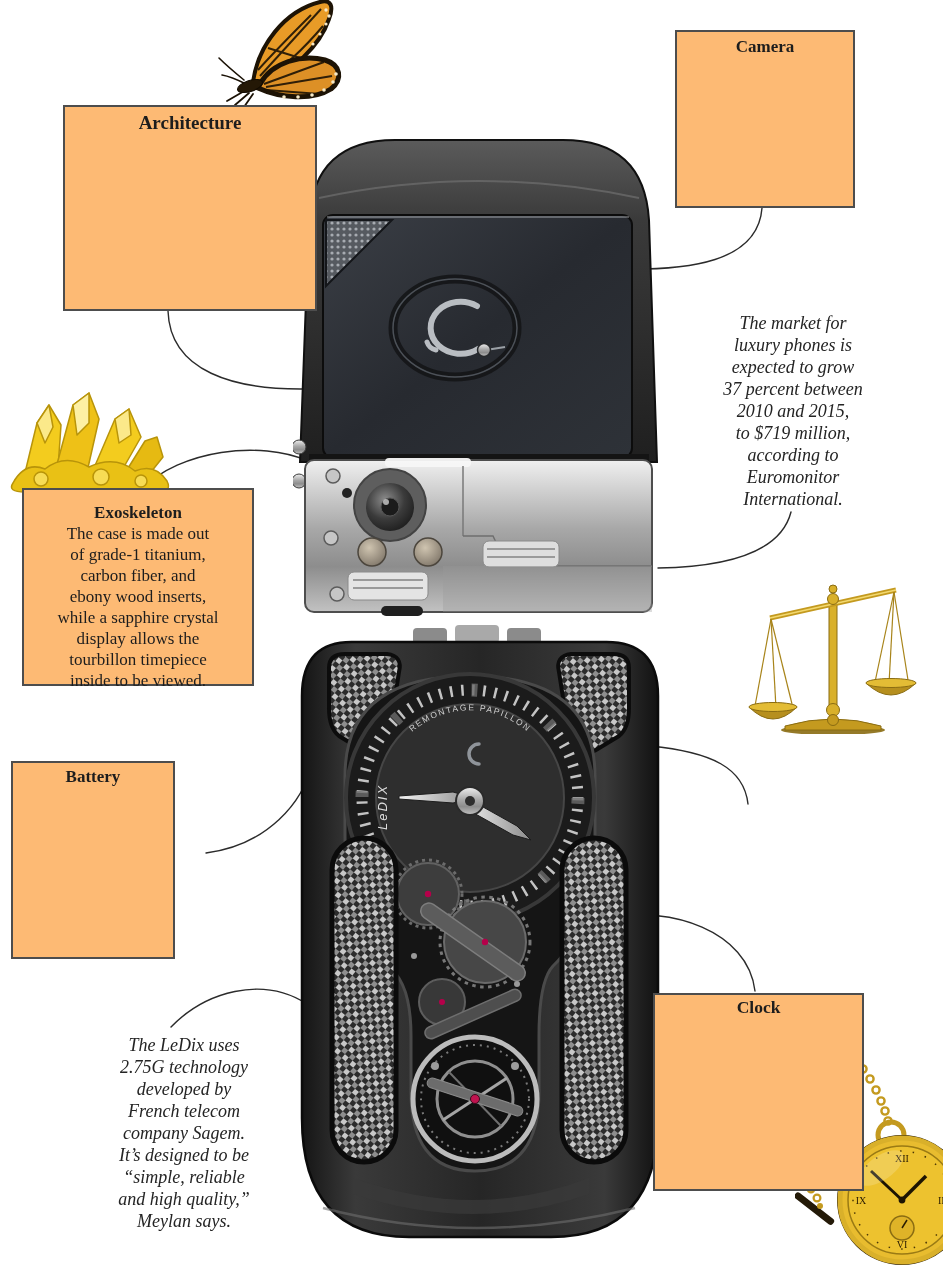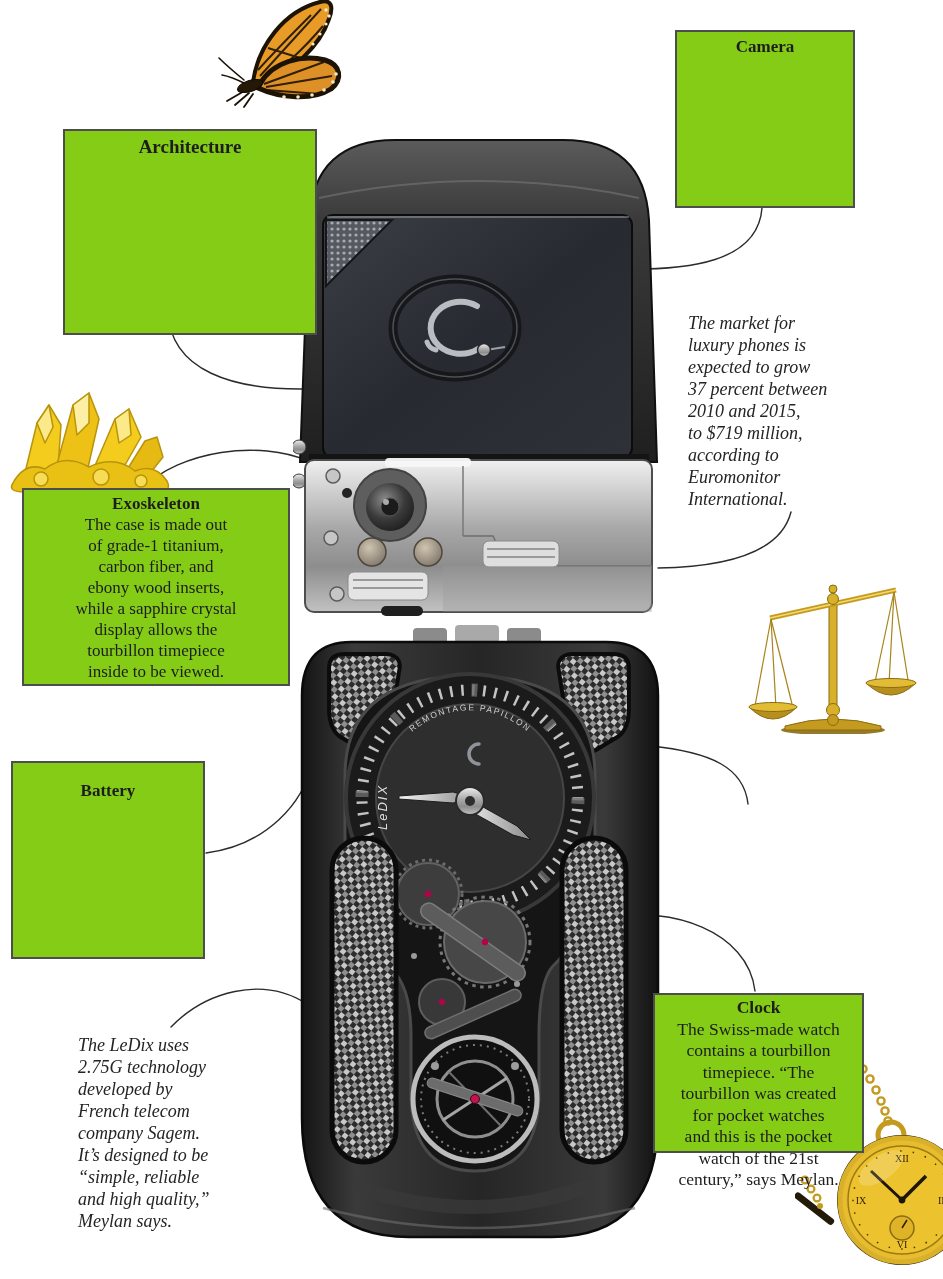--- a/index.html
+++ b/index.html
@@ -2,28 +2,28 @@
 <html><head>
 <meta charset="utf-8">
 <style>
   html,body { margin:0; padding:0; background:#ffffff; }
   .page {
     position:relative; width:943px; height:1279px; background:#ffffff;
     font-family:"Liberation Serif","DejaVu Serif",serif; color:#1d1d1d; overflow:hidden;
   }
   .layer { position:absolute; }
   .callout {
-    position:absolute; background:#84cc16; border:2px solid #4d4d4d;
+    position:absolute; background:#fdba74; border:2px solid #4d4d4d;
     box-sizing:border-box; text-align:center; padding:5px 4px 4px;
     color:#1d1d1d;
   }
   .callout h3 { margin:0; font-weight:bold; font-size:inherit; line-height:inherit; }
   .callout p  { margin:0; white-space:pre-line; line-height:inherit; }
   .quote {
-    position:absolute; font-style:italic; 
+    position:absolute; font-style:italic; text-align:center;
     white-space:pre-line; color:#242424;
   }
 </style>
 </head>
 <body>
 
 <div class="page">
 
   <svg class="layer" style="left:0;top:0" width="943" height="1279" viewBox="0 0 943 1279" fill="none" stroke="#2b2b2b" stroke-width="1.4" stroke-linecap="round">
     <path d="M 168,311 C 170,372 235,390 306,389"></path>
@@ -307,55 +307,47 @@
     <ellipse cx="86" cy="116" rx="26" ry="12" transform="rotate(-35 86 116)" fill="#ffffff" opacity="0.18"></ellipse>
     <g>
       <circle cx="10" cy="128" r="3.4" fill="none" stroke="#c49a1f" stroke-width="2.2"></circle>
       <circle cx="16" cy="137" r="3.4" fill="none" stroke="#c49a1f" stroke-width="2.2"></circle>
       <circle cx="22" cy="146" r="3.4" fill="none" stroke="#c49a1f" stroke-width="2.2"></circle>
       <rect x="-4" y="152" width="48" height="7" rx="3" transform="rotate(38 18 155)" fill="#241a08"></rect>
       <circle cx="25" cy="154" r="3" fill="#c49a1f"></circle>
     </g>
   </svg>
 
-  <div class="callout" style="left:63px;top:105px;width:254px;height:206px;font-size:19px;line-height:21.5px;margin-top:24px;">
+  <div class="callout" style="left:63px;top:105px;width:254px;height:206px;font-size:19px;line-height:21.5px;">
     <h3>Architecture</h3>
   </div>
 
   <div class="callout" style="left:675px;top:30px;width:180px;height:178px;font-size:17px;line-height:20.5px;">
     <h3>Camera</h3>
   </div>
 
-  <div class="callout" style="left:22px;top:488px;width:268px;height:198px;font-size:17px;line-height:21px;padding-top:3px;">
+  <div class="callout" style="left:22px;top:488px;width:232px;height:198px;font-size:17px;line-height:21px;padding-top:12px;">
     <h3>Exoskeleton</h3>
     <p>The case is made out
 of grade-1 titanium,
 carbon fiber, and
 ebony wood inserts,
 while a sapphire crystal
 display allows the
 tourbillon timepiece
 inside to be viewed.</p>
   </div>
 
-  <div class="callout" style="left:11px;top:761px;width:194px;height:198px;font-size:17px;line-height:21px;padding-top:17px;">
+  <div class="callout" style="left:11px;top:761px;width:164px;height:198px;font-size:17px;line-height:21px;padding-top:3px;">
     <h3>Battery</h3>
   </div>
 
 
-  <div class="callout" style="left:653px;top:993px;width:211px;height:160px;font-size:17.5px;line-height:21.5px;padding-top:2px;">
+  <div class="callout" style="left:653px;top:993px;width:211px;height:198px;font-size:17.5px;line-height:21.5px;padding-top:2px;">
     <h3>Clock</h3>
-    <p>The Swiss-made watch
-contains a tourbillon
-timepiece. “The
-tourbillon was created
-for pocket watches
-and this is the pocket
-watch of the 21st
-century,” says Meylan.</p>
   </div>
 
   <div class="quote" style="left:688px;top:312px;width:210px;font-size:18px;line-height:22px;">The market for
 luxury phones is
 expected to grow
 37 percent between
 2010 and 2015,
 to $719 million,
 according to
 Euromonitor

